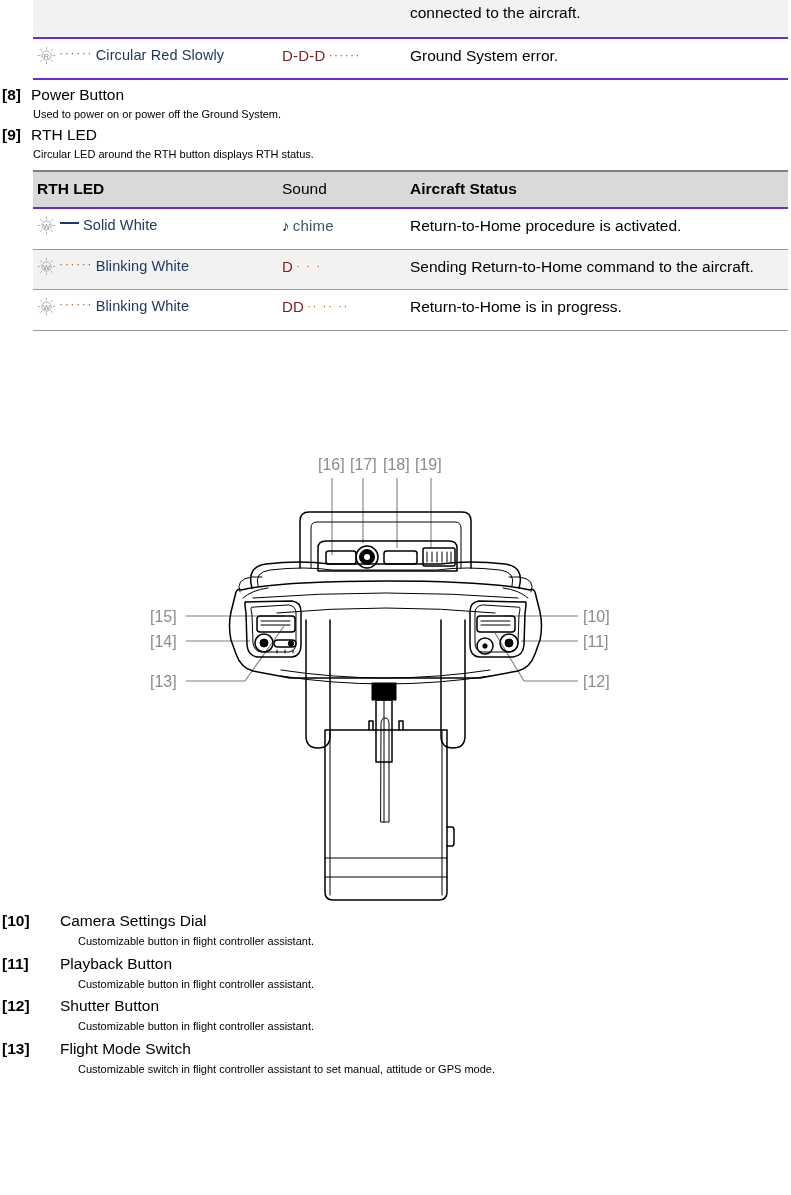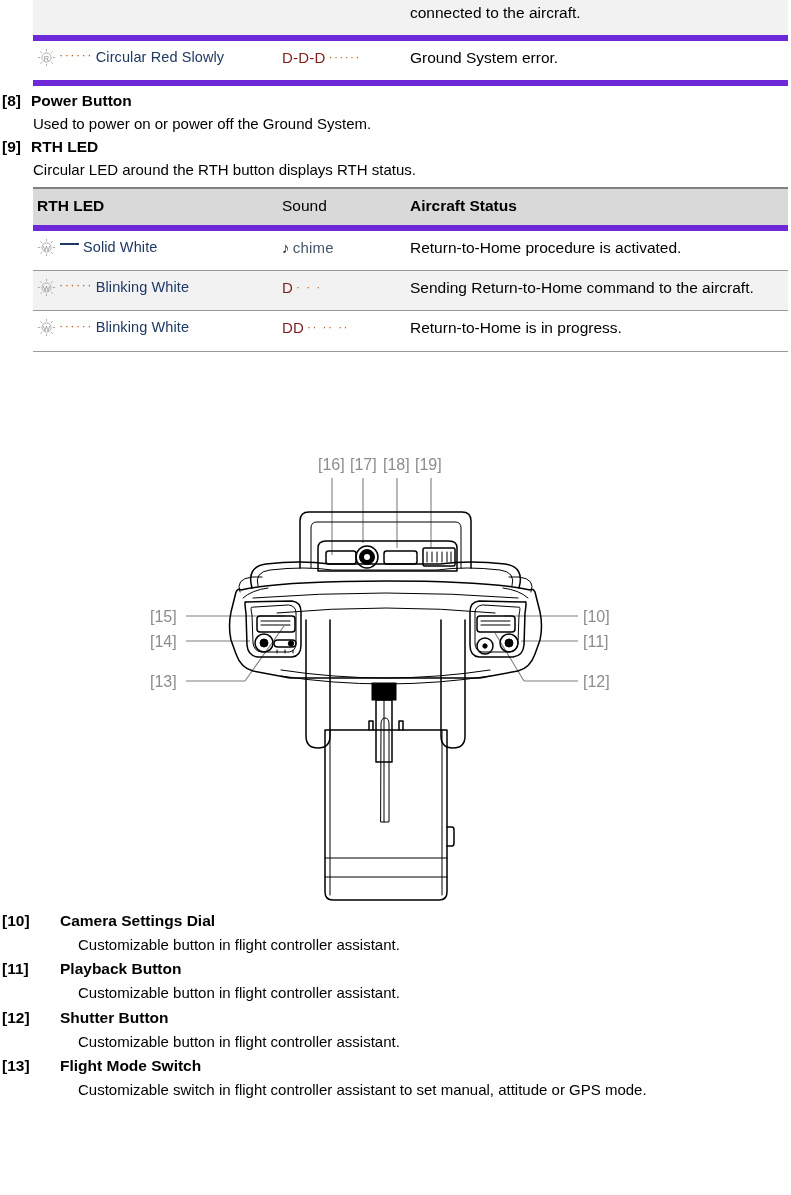--- a/index.html
+++ b/index.html
@@ -25,21 +25,21 @@
   }
   .doc-table td, .doc-table th {
     padding: 6px 4px 7px 4px;
     vertical-align: top;
     text-align: left;
     font-weight: normal;
     font-size: 15.5px;
     line-height: 1.45;
   }
   .rule-top    { border-top: 2px solid #808080; }
-  .rule-bottom { border-bottom: 6px solid #6d28d9; }
+  .rule-bottom { border-bottom: 2px solid #6d28d9; }
   .rule-thin   { border-bottom: 1px solid #9a9a9a; }
   .shade-head  { background: #d9d9d9; }
   .shade-alt   { background: #f2f2f2; }
 
   
   #top-table { margin-top: 0; }
   #top-table .c1 { width: 245px; }
   #top-table .c2 { width: 128px; }
   #top-table .c3 { width: 382px; }
 
@@ -103,25 +103,25 @@
     align-items: baseline;
     margin: 0;
   }
   .item .num {
     flex: 0 0 auto;
     font-weight: bold;
     font-size: 15.5px;
     color: #000;
   }
   .item .ttl {
-    font-weight: bold;
+    font-weight: normal;
     font-size: 15.5px;
   }
   .para {
-    font-size: 15px;
+    font-size: 11px;
     line-height: 1.42;
   }
 
   
   #sec89 { margin-top: 6px; }
   #sec89 .num { width: 31px; padding-left: 2px; }
   #sec89 .para { margin-left: 33px; margin-top: 3px; }
   #sec89 .item { margin-top: 3px; }
 
   

